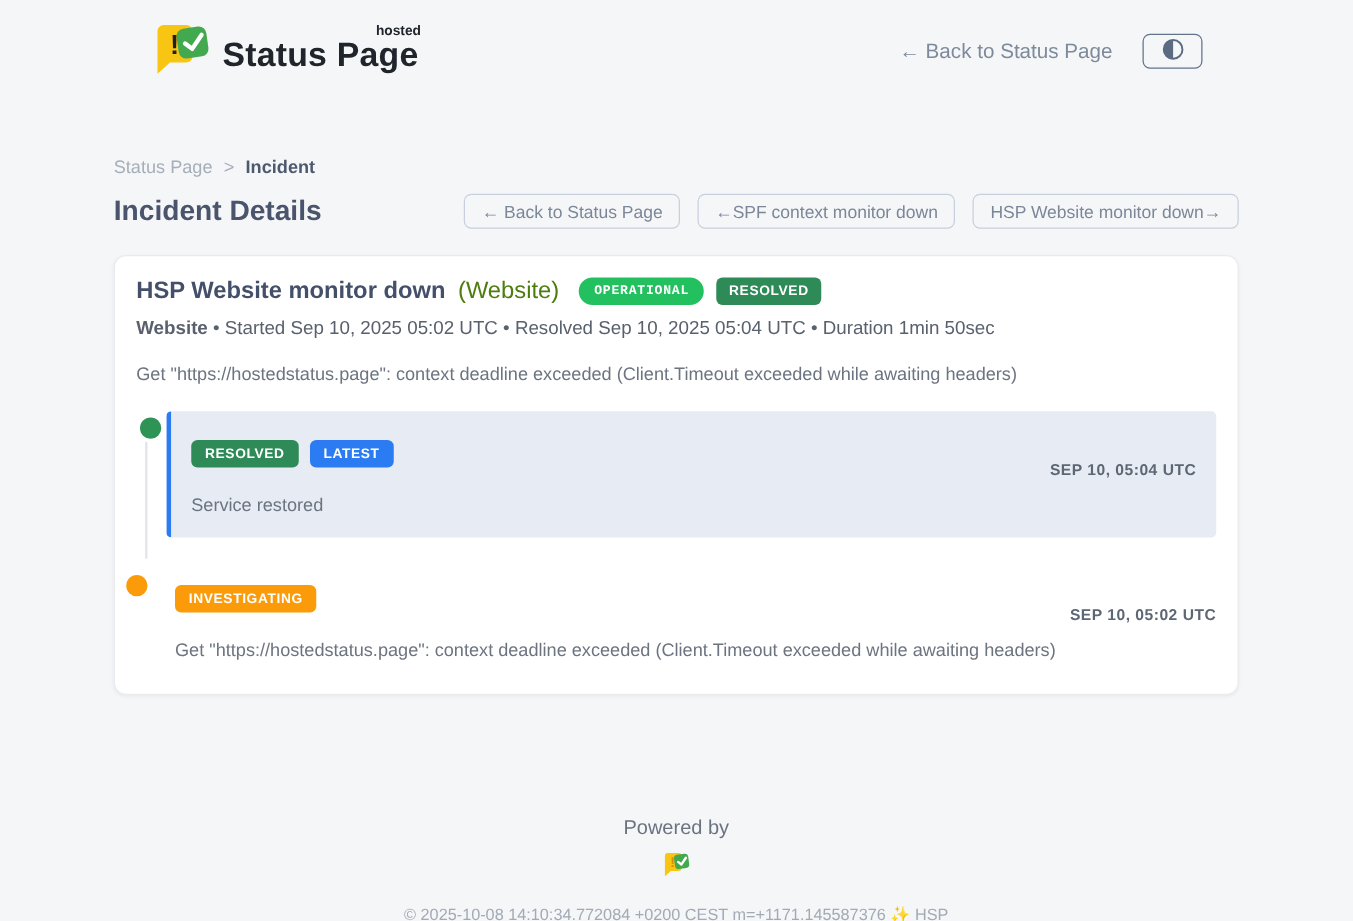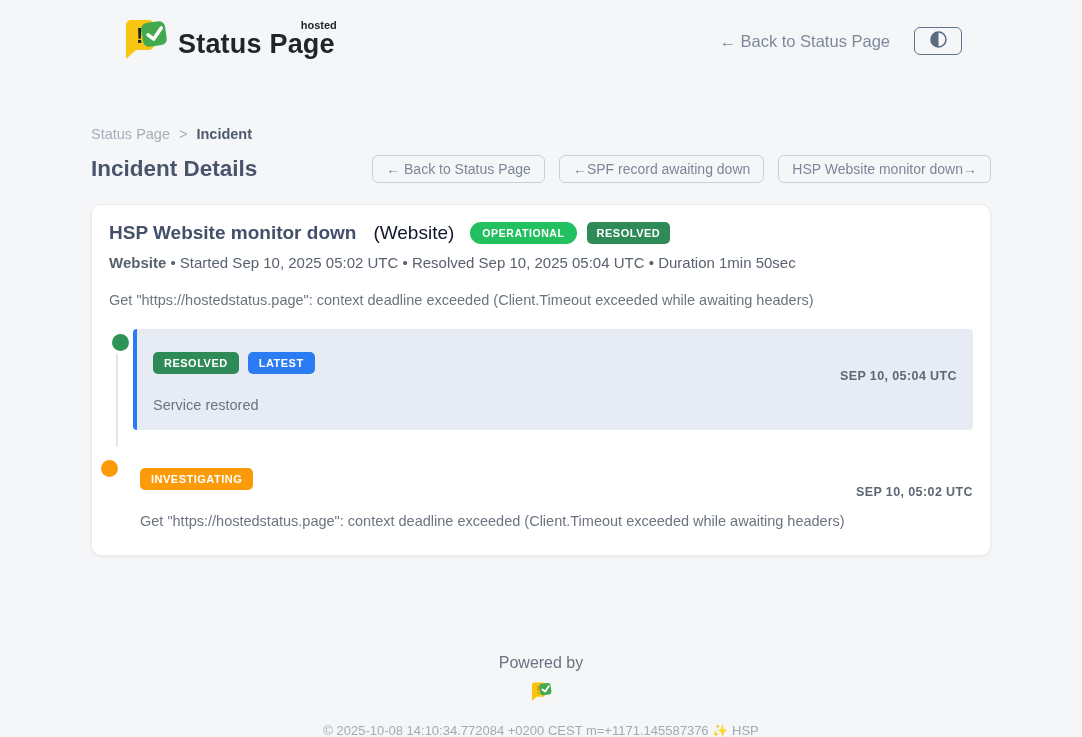--- a/index.html
+++ b/index.html
@@ -93,30 +93,31 @@
   .card {
     margin-top: 21px;
     background: #ffffff;
     border: 1px solid #e9ebef;
     border-radius: 10px;
     box-shadow: 0 1px 3px rgba(25, 35, 55, 0.05);
     padding: 17px 17px 26px 17px;
   }
   .card-title-row { display: flex; align-items: center; }
   .incident-title { font-size: 19px; font-weight: 700; color: #44506a; }
-  .incident-component { font-size: 19px; font-weight: 400; color: #0f172a; margin-left: 17px; }
+  .incident-component { font-size: 19px; font-weight: 400; color: #4d7c0f; margin-left: 10px; }
   .pill {
     background: #22c05e;
     color: #fff;
     font-size: 10.5px;
     font-weight: 700;
     letter-spacing: 0.6px;
     padding: 5px 12px;
     border-radius: 999px;
     margin-left: 16px;
+    font-family: Liberation Mono, monospace;
   }
   .state-badge {
     background: #2e8b57;
     color: #fff;
     font-size: 11px;
     font-weight: 700;
     letter-spacing: 0.5px;
     padding: 5px 10px;
     border-radius: 5px;
     margin-left: 10px;
@@ -233,21 +234,21 @@
   <div class="breadcrumb">
     <span>Status Page</span>
     <span>&gt;</span>
     <span class="bc-current">Incident</span>
   </div>
 
   <div class="title-row">
     <div class="page-title">Incident Details</div>
     <div class="nav-btns">
       <button class="nav-btn">← Back to Status Page</button>
-      <button class="nav-btn">←SPF record awaiting down</button>
+      <button class="nav-btn">←SPF context monitor down</button>
       <button class="nav-btn">HSP Website monitor down→</button>
     </div>
   </div>
 
   <div class="card">
     <div class="card-title-row">
       <span class="incident-title">HSP Website monitor down</span>
       <span class="incident-component">(Website)</span>
       <span class="pill">OPERATIONAL</span>
       <span class="state-badge">RESOLVED</span>

